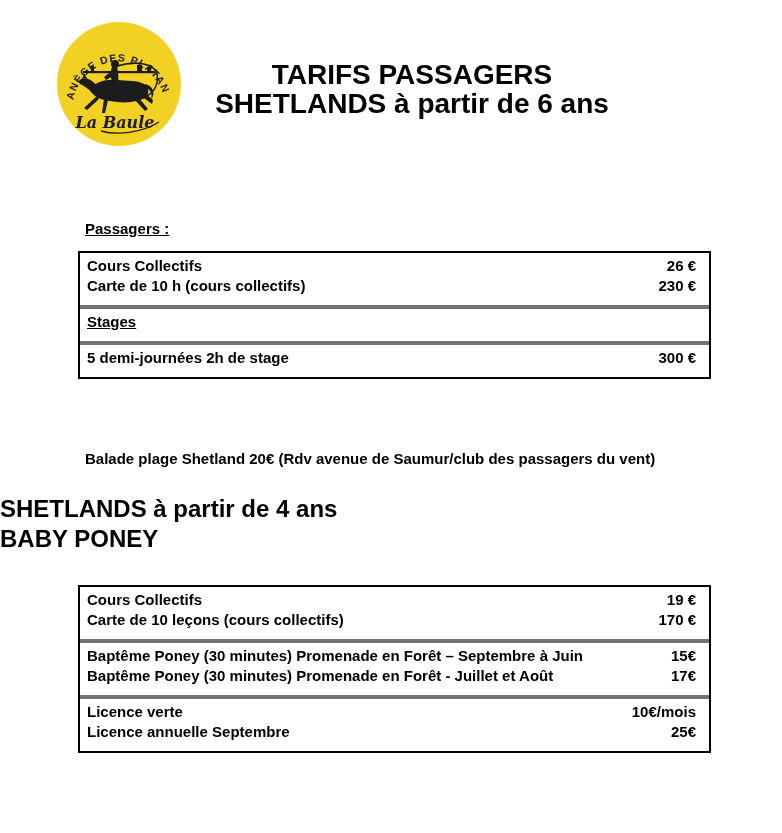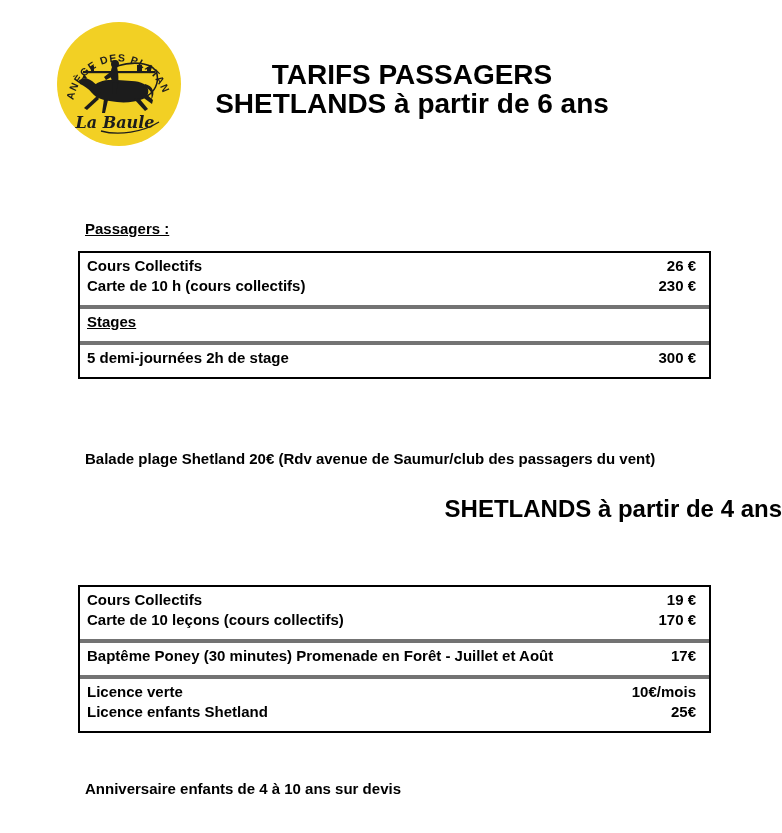--- a/index.html
+++ b/index.html
@@ -42,21 +42,21 @@
   }
   .trow .lbl{white-space:nowrap;}
   .trow .prc{white-space:nowrap;text-align:center;}
   
   .note-balade{
     position:absolute;left:85px;top:437px;width:602px;
     font-weight:bold;font-size:15px;line-height:22px;margin-top:11px;
   }
   .title-block-2{
     position:absolute;left:0;top:494px;width:782px;
-    text-align:right;font-weight:bold;font-size:24px;line-height:30px;
+    text-align:left;font-weight:bold;font-size:24px;line-height:30px;
   }
   .note-anniversaire{
     position:absolute;left:85px;top:780px;
     font-weight:bold;font-size:15px;
   }
   .logo svg{display:block;}
 </style>
 </head>
 <body>
 
@@ -136,46 +136,50 @@
         <span class="lbl">5 demi-journées 2h de stage</span>
         <span class="prc">300 €</span>
       </div>
     </div>
   </div>
 
   <div class="note-balade">Balade plage Shetland 20€ (Rdv avenue de Saumur/club des passagers du vent)</div>
 
   <div class="title-block-2">
     <div>SHETLANDS à partir de 4 ans</div>
+    <div>BABY PONEY</div>
   </div>
 
   <div class="price-table table-2">
     <div class="tgroup">
       <div class="trow">
         <span class="lbl">Cours Collectifs</span>
         <span class="prc">19 €</span>
       </div>
       <div class="trow">
         <span class="lbl">Carte de 10 leçons (cours collectifs)</span>
         <span class="prc">170 €</span>
       </div>
     </div>
     <div class="tgroup">
       <div class="trow">
+        <span class="lbl">Baptême Poney (30 minutes) Promenade en Forêt – Septembre à Juin</span>
+        <span class="prc">15€</span>
+      </div>
+      <div class="trow">
         <span class="lbl">Baptême Poney (30 minutes) Promenade en Forêt - Juillet et Août</span>
         <span class="prc">17€</span>
       </div>
     </div>
     <div class="tgroup">
       <div class="trow">
         <span class="lbl">Licence verte</span>
         <span class="prc">10€/mois</span>
       </div>
       <div class="trow">
-        <span class="lbl">Licence enfants Shetland</span>
+        <span class="lbl">Licence annuelle Septembre</span>
         <span class="prc">25€</span>
       </div>
     </div>
   </div>
 
-  <div class="note-anniversaire">Anniversaire enfants de 4 à 10 ans sur devis</div>
 
 </div>
 
 </body></html>

